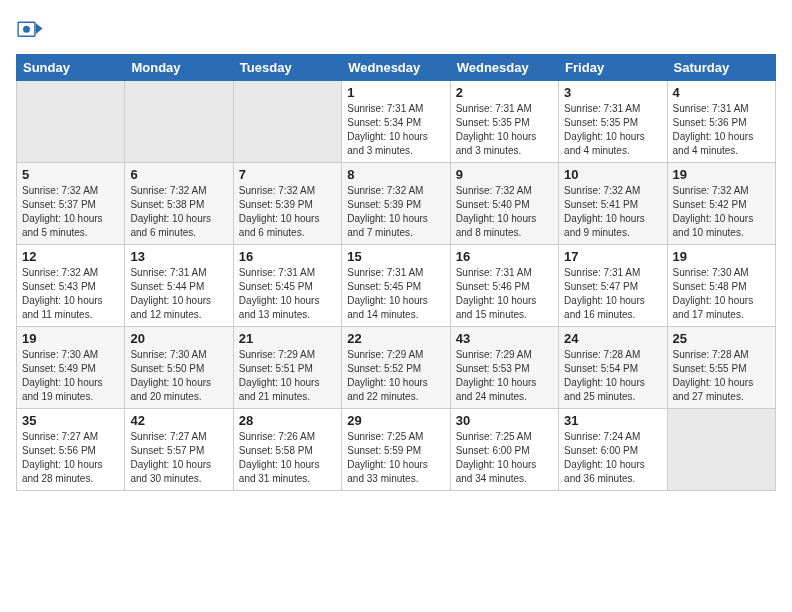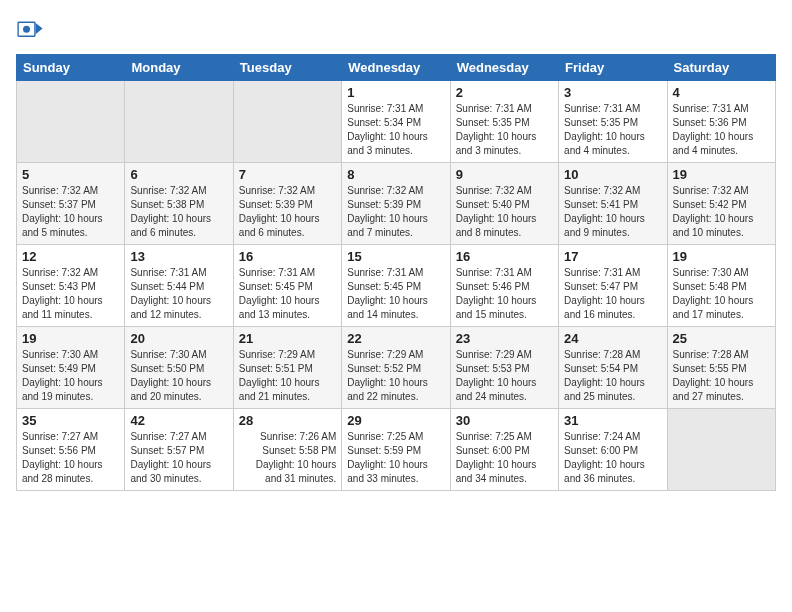--- a/index.html
+++ b/index.html
@@ -287,21 +287,21 @@
 and 21 minutes.</div>
         </td>
         <td>
           <div class="day-number">22</div>
           <div class="day-info" style="white-space: pre-line;">Sunrise: 7:29 AM
 Sunset: 5:52 PM
 Daylight: 10 hours
 and 22 minutes.</div>
         </td>
         <td>
-          <div class="day-number">23</div>
+          <div class="day-number">43</div>
           <div class="day-info" style="white-space: pre-line;">Sunrise: 7:29 AM
 Sunset: 5:53 PM
 Daylight: 10 hours
 and 24 minutes.</div>
         </td>
         <td>
           <div class="day-number">24</div>
           <div class="day-info" style="white-space: pre-line;">Sunrise: 7:28 AM
 Sunset: 5:54 PM
 Daylight: 10 hours
@@ -325,21 +325,21 @@
         </td>
         <td>
           <div class="day-number">42</div>
           <div class="day-info" style="white-space: pre-line;">Sunrise: 7:27 AM
 Sunset: 5:57 PM
 Daylight: 10 hours
 and 30 minutes.</div>
         </td>
         <td>
           <div class="day-number">28</div>
-          <div class="day-info" style="white-space: pre-line; text-align: right;">Sunrise: 7:26 AM
+          <div class="day-info" style="white-space: pre-line;">Sunrise: 7:26 AM
 Sunset: 5:58 PM
 Daylight: 10 hours
 and 31 minutes.</div>
         </td>
         <td>
           <div class="day-number">29</div>
           <div class="day-info" style="white-space: pre-line;">Sunrise: 7:25 AM
 Sunset: 5:59 PM
 Daylight: 10 hours
 and 33 minutes.</div>

